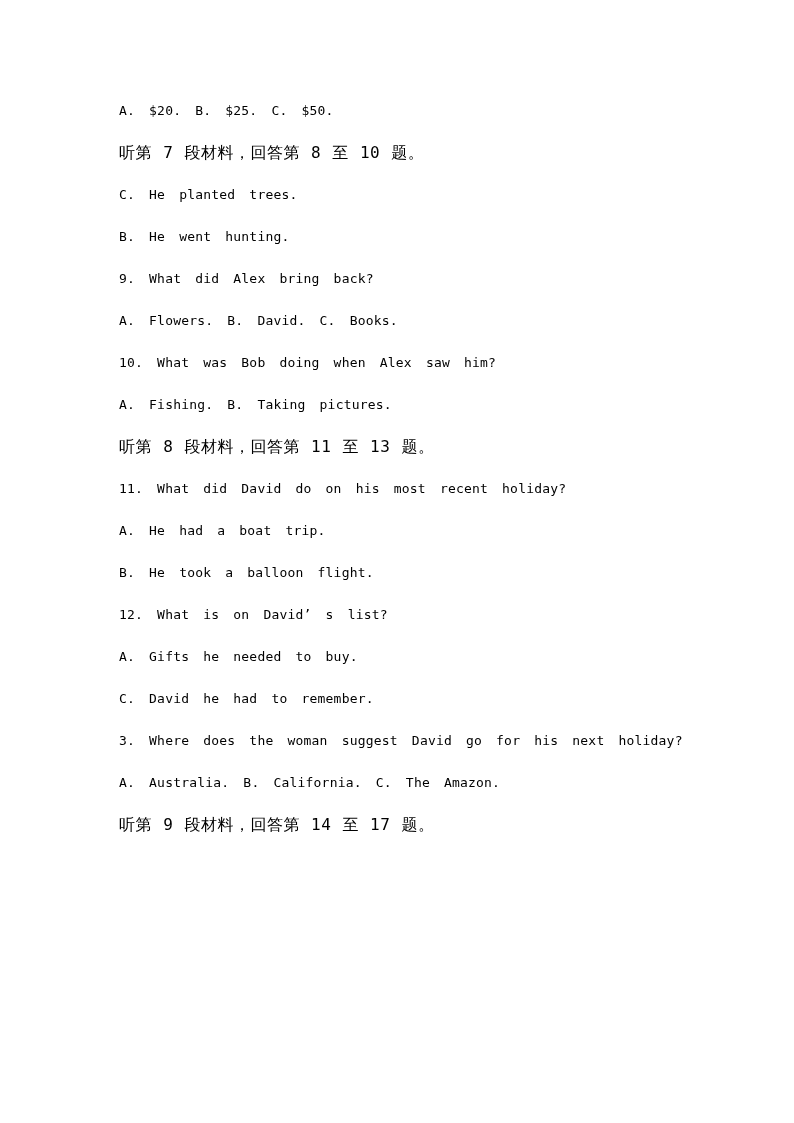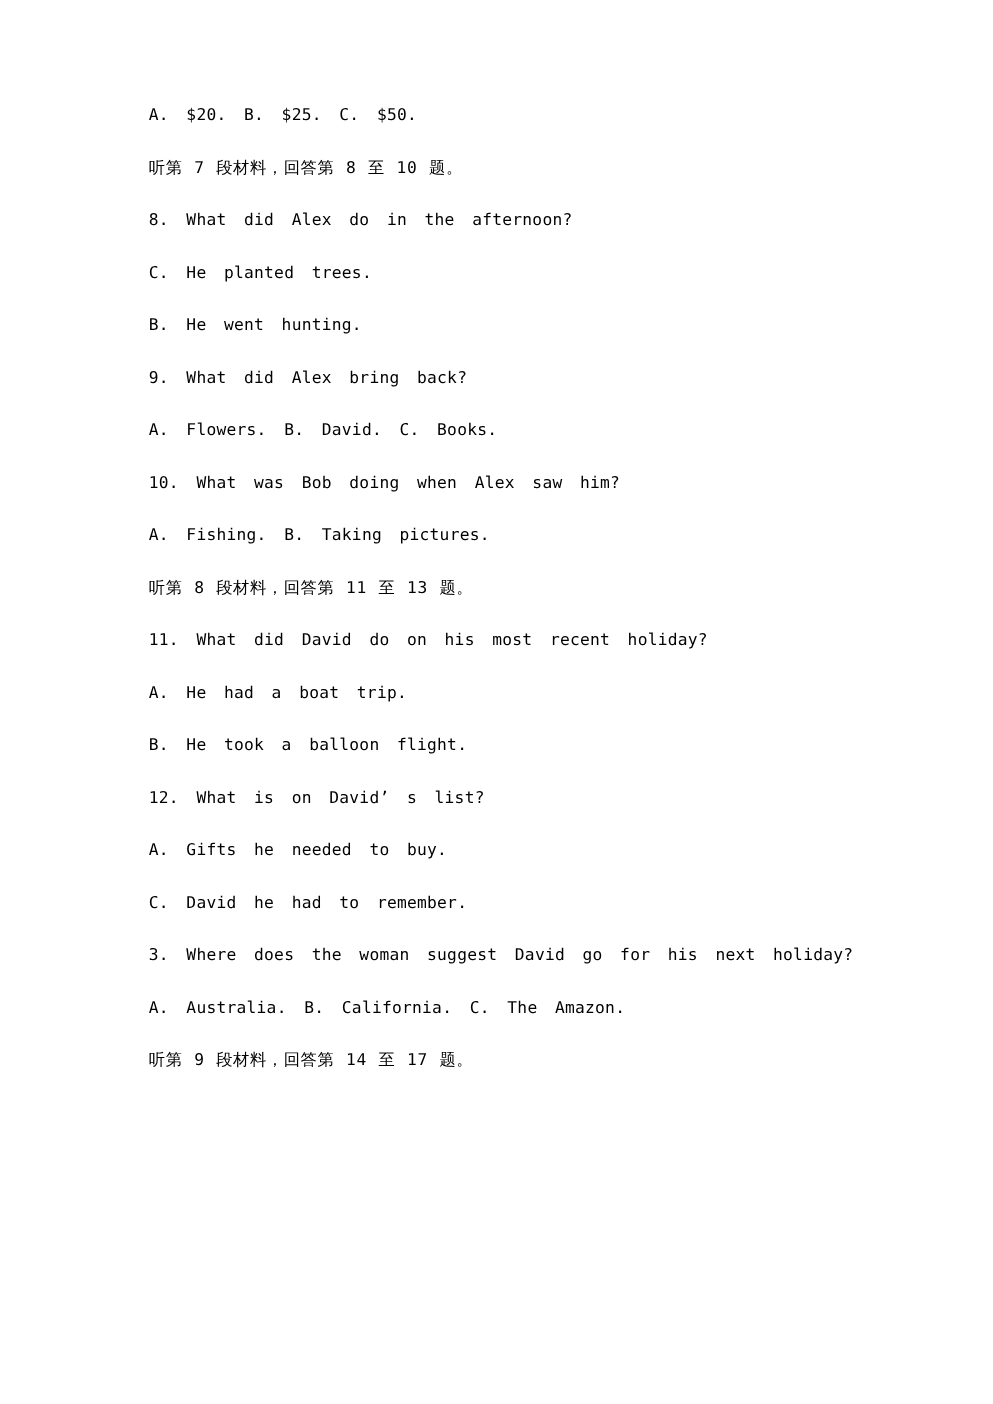--- a/index.html
+++ b/index.html
@@ -11,46 +11,45 @@
     position: relative;
     width: 794px;
     height: 1123px;
     background: #ffffff;
     overflow: hidden;
     font-family: "DejaVu Sans Mono", "Liberation Mono", monospace;
   }
   .content {
     position: absolute;
     left: 119px;
-    top: 85px;
+    top: 103px;
     width: 620px;
   }
   .line {
     margin: 0 0 26px 0;
     font-size: 13px;
     line-height: 16px;
     color: #000000;
     white-space: pre;
     word-spacing: 6px;
     letter-spacing: 0.2px;
   }
   .cjk {
-    font-size: 13px;
+    font-size: 16px;
     word-spacing: 1px;
     letter-spacing: 0.5px;
   }
 </style>
 </head>
 <body>
 
 <div class="page">
   <div class="content">
     <p class="line">A. $20. B. $25. C. $50.</p>
     <p class="line cjk">听第 7 段材料，回答第 8 至 10 题。</p>
-    <p class="line">8. What did Alex do in the afternoon?</p>
     <p class="line">C. He planted trees.</p>
     <p class="line">B. He went hunting.</p>
     <p class="line">9. What did Alex bring back?</p>
     <p class="line">A. Flowers. B. David. C. Books.</p>
     <p class="line">10. What was Bob doing when Alex saw him?</p>
     <p class="line">A. Fishing. B. Taking pictures.</p>
     <p class="line cjk">听第 8 段材料，回答第 11 至 13 题。</p>
     <p class="line">11. What did David do on his most recent holiday?</p>
     <p class="line">A. He had a boat trip.</p>
     <p class="line">B. He took a balloon flight.</p>

